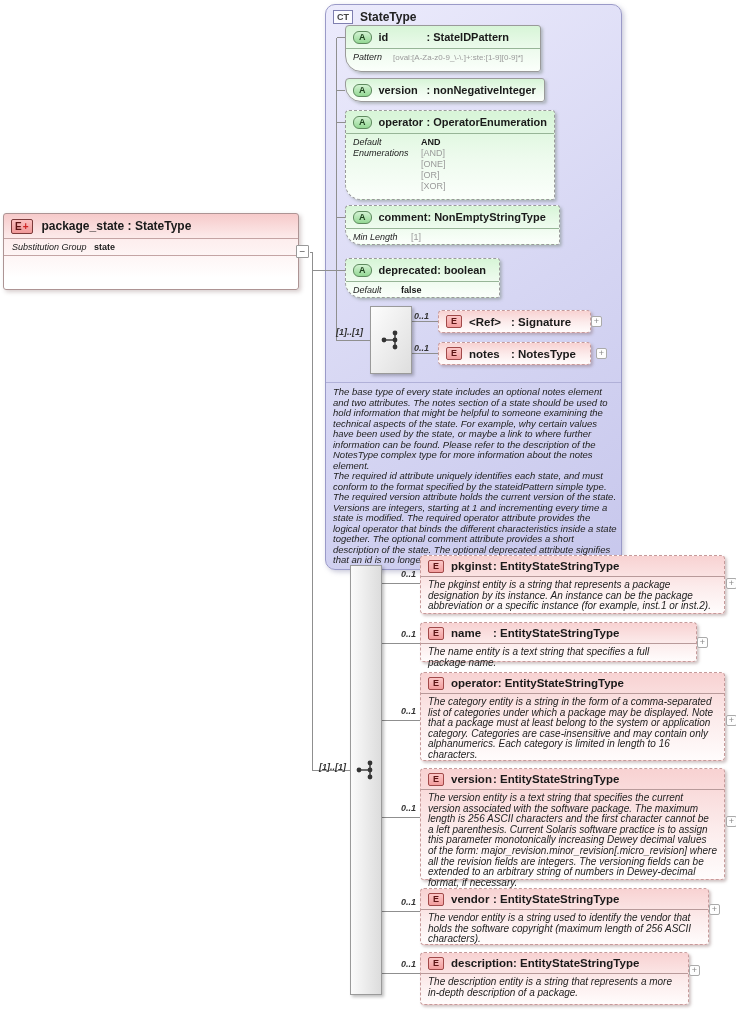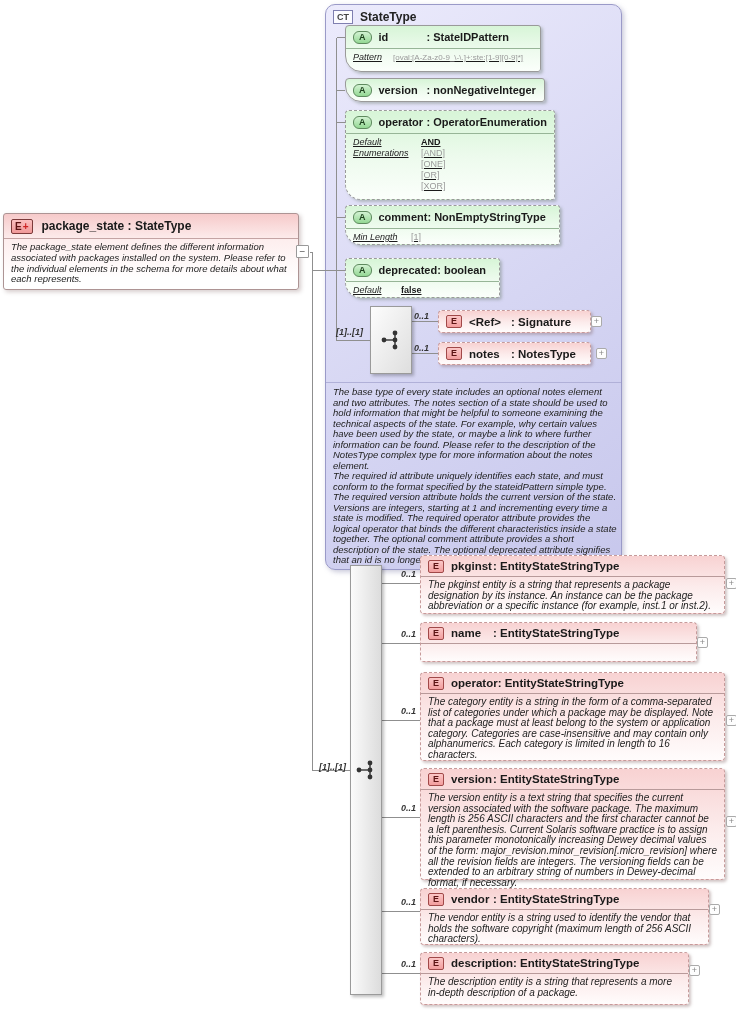--- a/index.html
+++ b/index.html
@@ -21,21 +21,21 @@
   .attr{border:1px solid #9a9a9a;border-radius:4px 3px 3px 16px;
     background:linear-gradient(180deg,#d7f5d7 0%,#eefbee 55%,#fbfffb 100%);
     box-shadow:2px 2px 3px rgba(90,110,90,.35);}
   .attr.optional{border-style:dashed;}
   .hdr{display:flex;align-items:center;height:22px;padding:0 7px;font-weight:bold;font-size:11px;white-space:nowrap;}
   .hdr.rule{border-bottom:1px solid #97b597;}
   .badge-a{border:1px solid #5e8a5e;border-radius:6px;padding:0 5px;margin-right:7px;
     background:linear-gradient(180deg,#d2f2d2,#94d894);color:#1c3f1c;
     font-size:9px;font-weight:bold;line-height:11px;}
   .attr-name{min-width:48px;}
-  .detail{display:flex;font-size:9px;padding:3px 7px 0;line-height:11px;text-decoration:underline;}
+  .detail{display:flex;font-size:9px;padding:3px 7px 0;line-height:11px;}
   .detail .lbl{font-style:italic;color:#222;flex:0 0 58px;}
   .detail .lbl.wide{flex-basis:68px;}
   .muted{color:#9a9a9a;}
   .bold{font-weight:bold;}
   .stack span{display:block;}
 
   
   .elem{border:1px dashed #c69a9a;border-radius:4px;
     background:linear-gradient(180deg,#f8d2d2 0%,#fcecec 55%,#fffcfc 100%);
     box-shadow:2px 2px 3px rgba(120,90,90,.35);}
@@ -110,21 +110,24 @@
   </svg>
 
   <div class="box root-elem" style="left:3px;top:213px;width:296px;height:77px;">
     <div class="hdr">
       <span class="badge-e-plus">
         <span>E</span>
           <span class="plusglyph">+</span>
       </span>
       <span>package_state : StateType</span>
     </div>
-    <div class="desc" style="font-size:9.5px;line-height:10.8px;">The package_state element defines the different information associated with packages installed on the system. Please refer to the individual elements in the schema for more details about what each represents.</div>
+    <div class="subrow">
+      <span class="lbl">Substitution Group</span>
+      <span class="bold">state</span>
+    </div>
   </div>
 
   <div class="box handle" style="left:296px;top:245px;">
     <span>−</span>
   </div>
 
   <div class="box attr" style="left:345px;top:25px;width:196px;height:47px;">
     <div class="hdr rule">
       <span class="badge-a">A</span>
       <span class="attr-name">id</span>
@@ -255,20 +258,21 @@
     <span>+</span>
   </div>
 
   <div class="box card" style="left:386px;top:629px;width:30px;text-align:right;">0..1</div>
   <div class="box elem" style="left:420px;top:622px;width:277px;height:40px;">
     <div class="hdr rule" style="height:20px;">
       <span class="badge-e">E</span>
       <span class="elem-name">name</span>
       <span>: EntityStateStringType</span>
     </div>
+    <div class="desc">The name entity is a text string that specifies a full package name.</div>
   </div>
   <div class="box plus" style="left:697px;top:637px;">
     <span>+</span>
   </div>
 
   <div class="box card" style="left:386px;top:706px;width:30px;text-align:right;">0..1</div>
   <div class="box elem" style="left:420px;top:672px;width:305px;height:89px;">
     <div class="hdr rule" style="height:20px;">
       <span class="badge-e">E</span>
       <span class="elem-name">operator</span>

